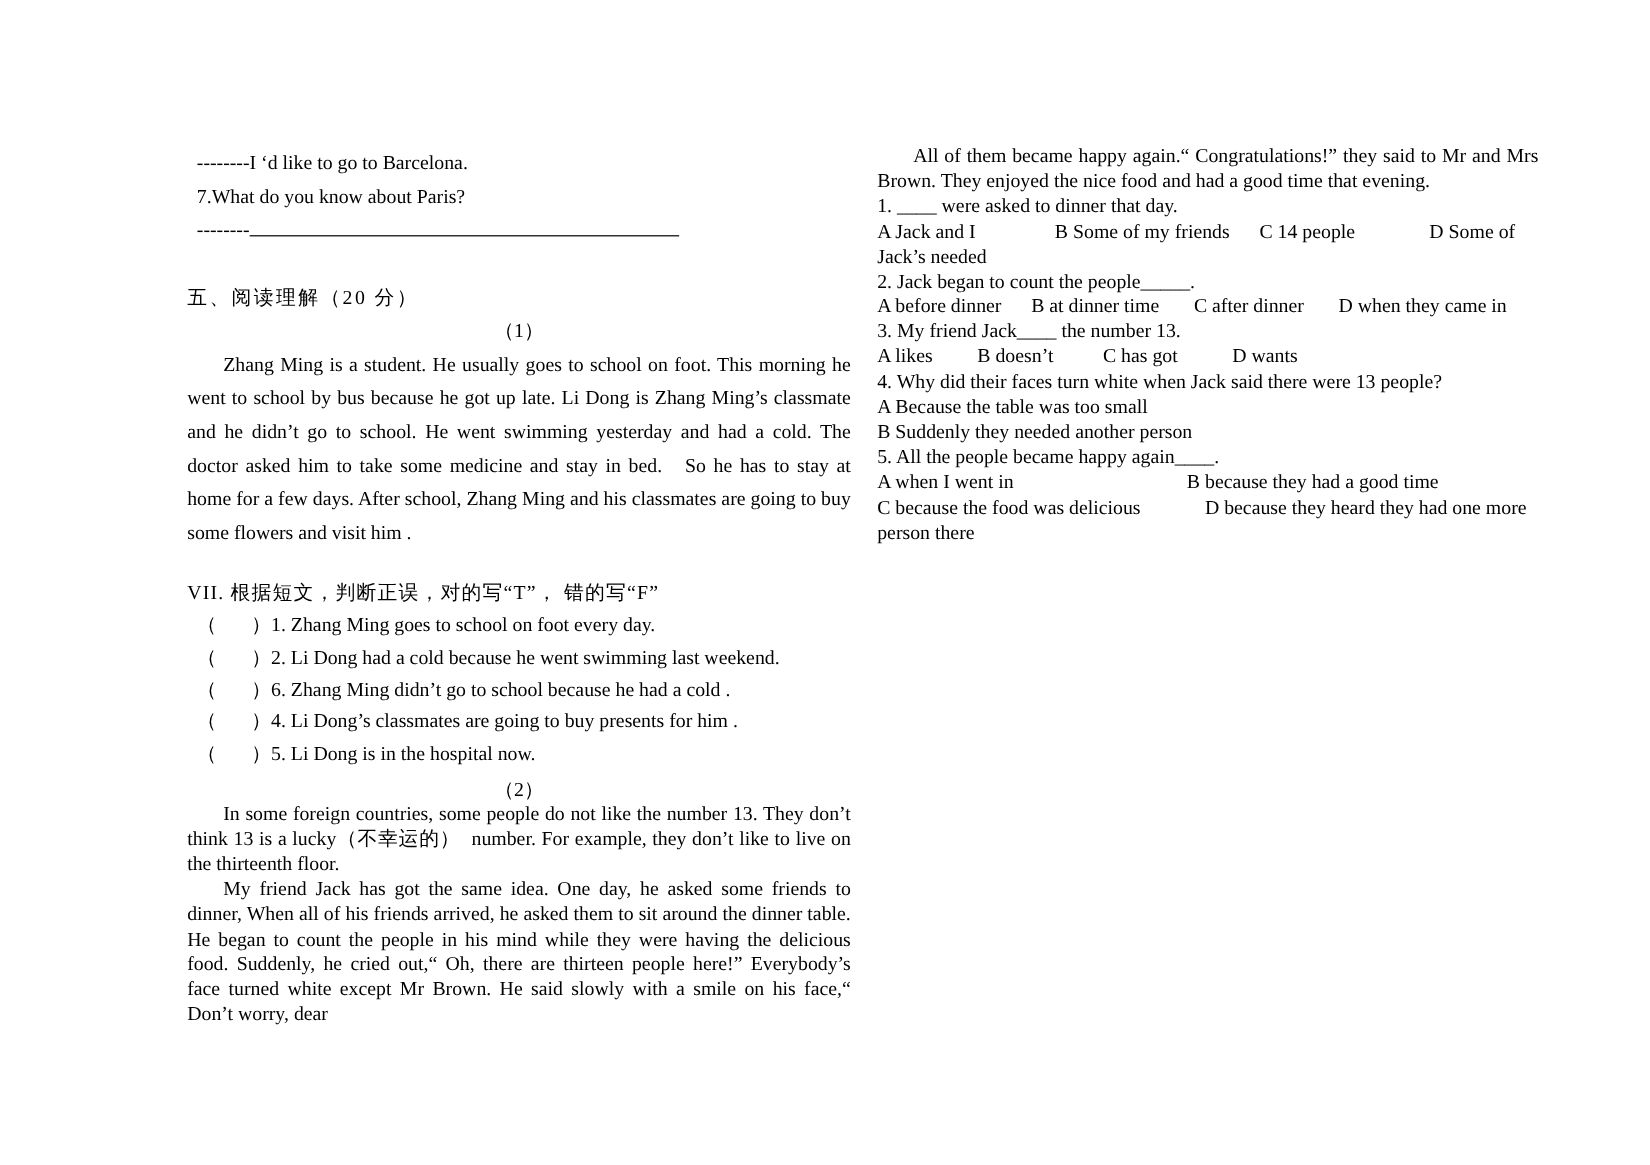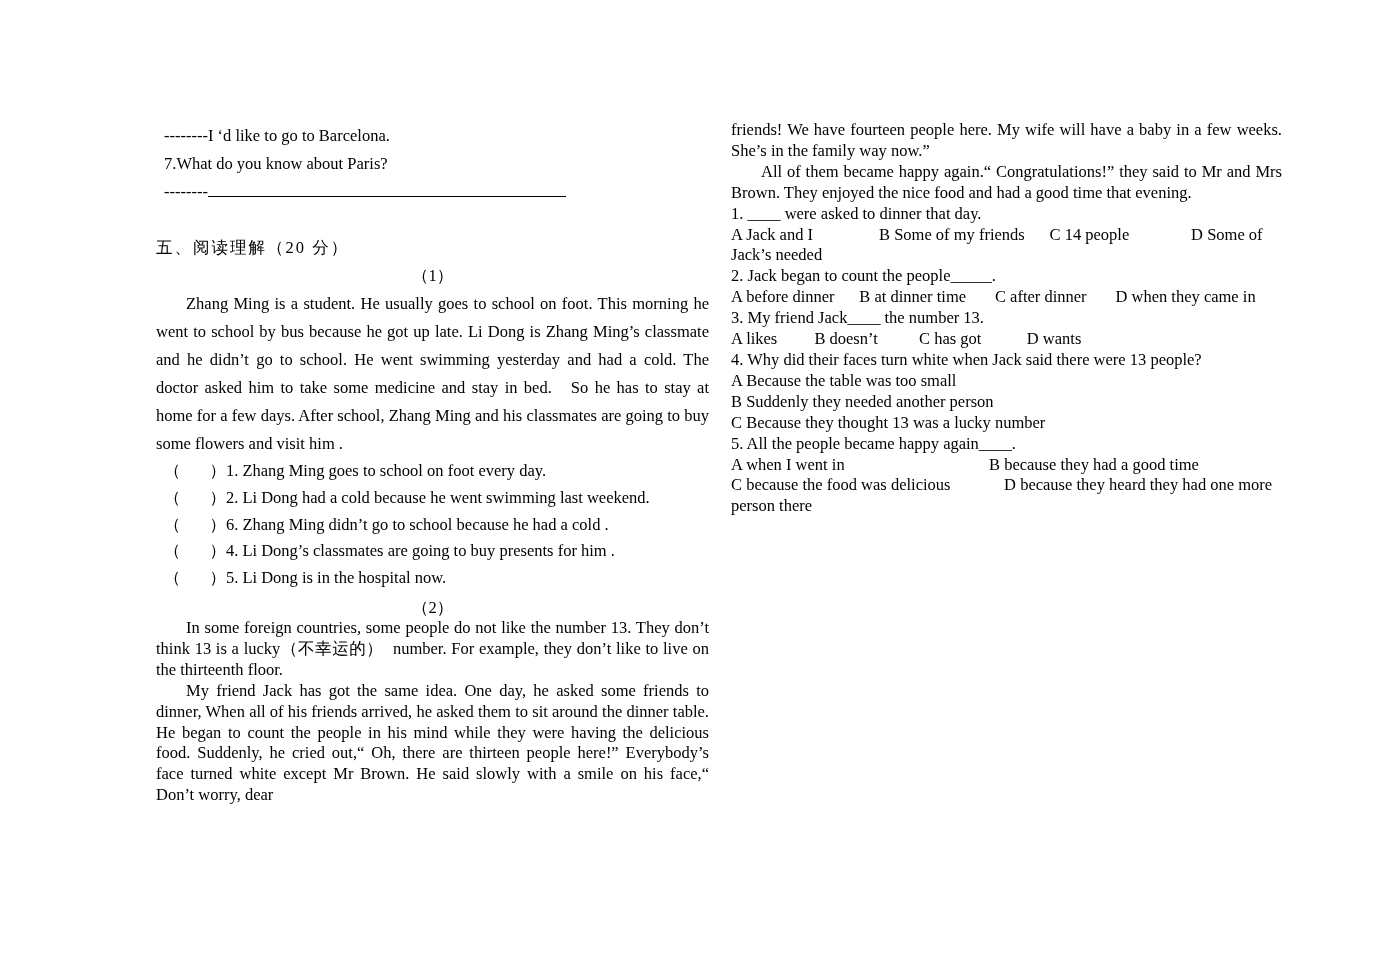--- a/index.html
+++ b/index.html
@@ -90,43 +90,42 @@
 <div class="col col-left">
   <div class="dialog-line">--------I ‘d like to go to Barcelona.</div>
   <div class="dialog-line">7.What do you know about Paris?</div>
   <div class="dialog-line"><span>--------</span><span class="answer-blank"></span></div>
 
   <div class="section-heading">五、阅读理解（20 分）</div>
 
   <div class="passage-label">（1）</div>
   <div class="passage-1">Zhang Ming is a student. He usually goes to school on foot. This morning he went to school by bus because he got up late. Li Dong is Zhang Ming’s classmate and he didn’t go to school. He went swimming yesterday and had a cold. The doctor asked him to take some medicine and stay in bed.   So he has to stay at home for a few days. After school, Zhang Ming and his classmates are going to buy some flowers and visit him .</div>
 
+  <div class="vii-heading">VII. 根据短文，判断正误，对的写“T”， 错的写“F”</div>
   <div class="vii-item">（       ）1. Zhang Ming goes to school on foot every day.</div>
   <div class="vii-item">（       ）2. Li Dong had a cold because he went swimming last weekend.</div>
   <div class="vii-item">（       ）6. Zhang Ming didn’t go to school because he had a cold .</div>
   <div class="vii-item">（       ）4. Li Dong’s classmates are going to buy presents for him .</div>
   <div class="vii-item">（       ）5. Li Dong is in the hospital now.</div>
 
   <div class="passage-2-label">（2）</div>
   <div class="passage-2">In some foreign countries, some people do not like the number 13. They don’t think 13 is a lucky（不幸运的）  number. For example, they don’t like to live on the thirteenth floor.</div>
   <div class="passage-2">My friend Jack has got the same idea. One day, he asked some friends to dinner, When all of his friends arrived, he asked them to sit around the dinner table. He began to count the people in his mind while they were having the delicious food. Suddenly, he cried out,“ Oh, there are thirteen people here!” Everybody’s face turned white except Mr Brown. He said slowly with a smile on his face,“ Don’t worry, dear</div>
 </div>
 
 <div class="col col-right">
-  <div class="cont-para">friends! We have fourteen people here. My wife will have a baby in a few weeks. She’s in the family way now.”</div>
   <div class="cont-para-indent">All of them became happy again.“ Congratulations!” they said to Mr and Mrs Brown. They enjoyed the nice food and had a good time that evening.</div>
 
   <div class="q-line">1. ____ were asked to dinner that day.</div>
   <div class="q-line">A Jack and I                B Some of my friends      C 14 people               D Some of</div>
   <div class="q-line">Jack’s needed</div>
   <div class="q-line">2. Jack began to count the people_____.</div>
   <div class="q-line">A before dinner      B at dinner time       C after dinner       D when they came in</div>
   <div class="q-line">3. My friend Jack____ the number 13.</div>
   <div class="q-line">A likes         B doesn’t          C has got           D wants</div>
   <div class="q-line">4. Why did their faces turn white when Jack said there were 13 people?</div>
   <div class="q-line">A Because the table was too small</div>
   <div class="q-line">B Suddenly they needed another person</div>
-  <div class="q-line">C Because they thought 13 was a lucky number</div>
   <div class="q-line">5. All the people became happy again____.</div>
   <div class="q-line">A when I went in                                   B because they had a good time</div>
   <div class="q-line">C because the food was delicious             D because they heard they had one more</div>
   <div class="q-line">person there</div>
 </div>
 
 </body></html>

